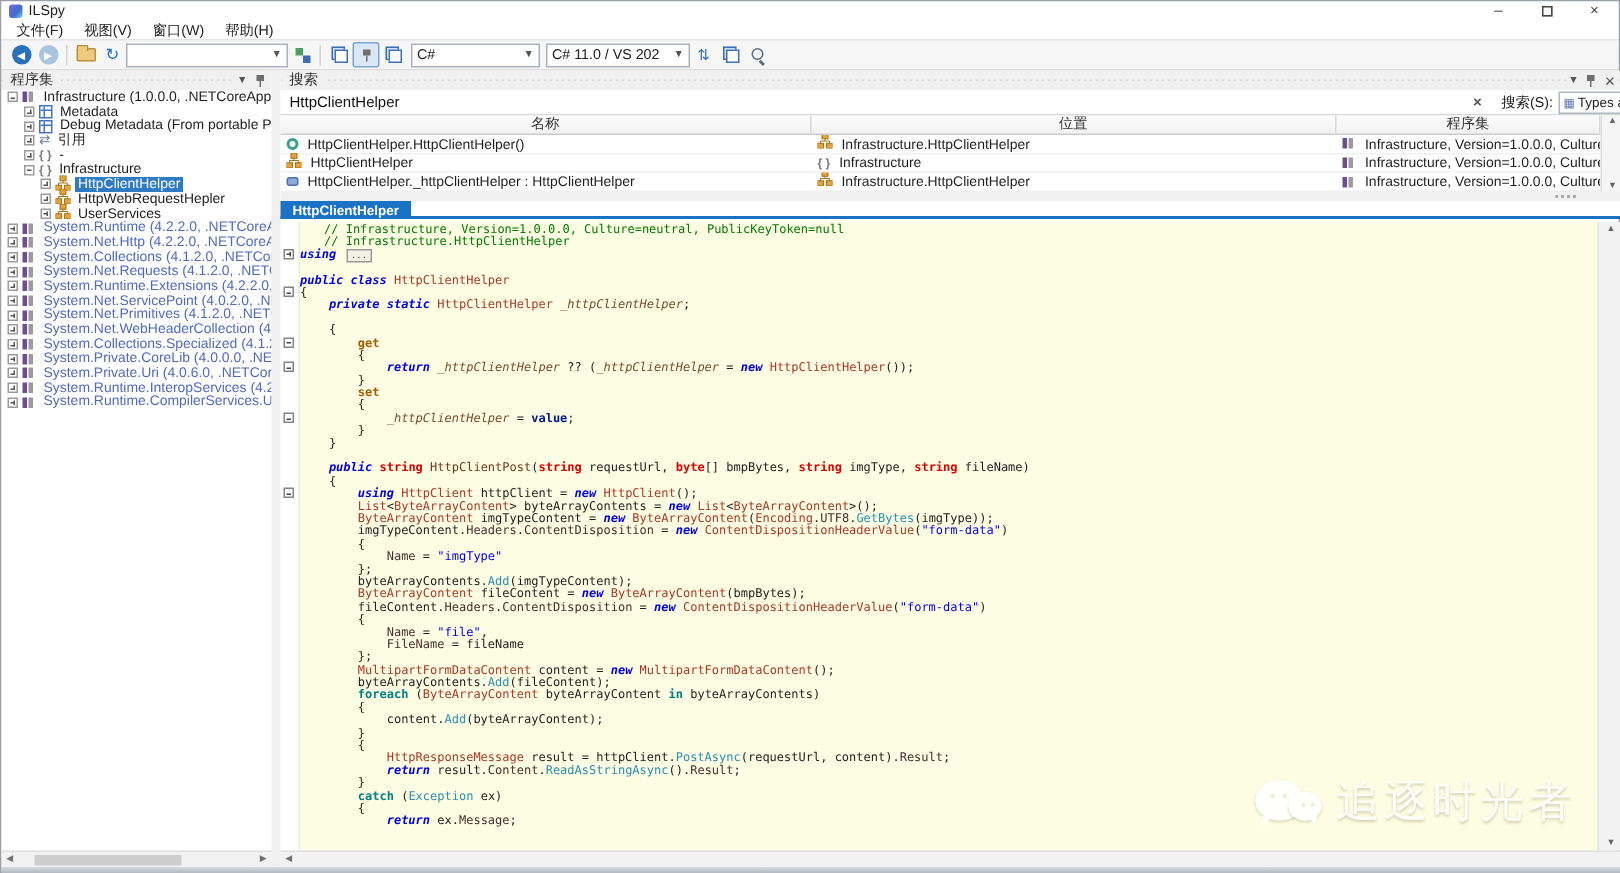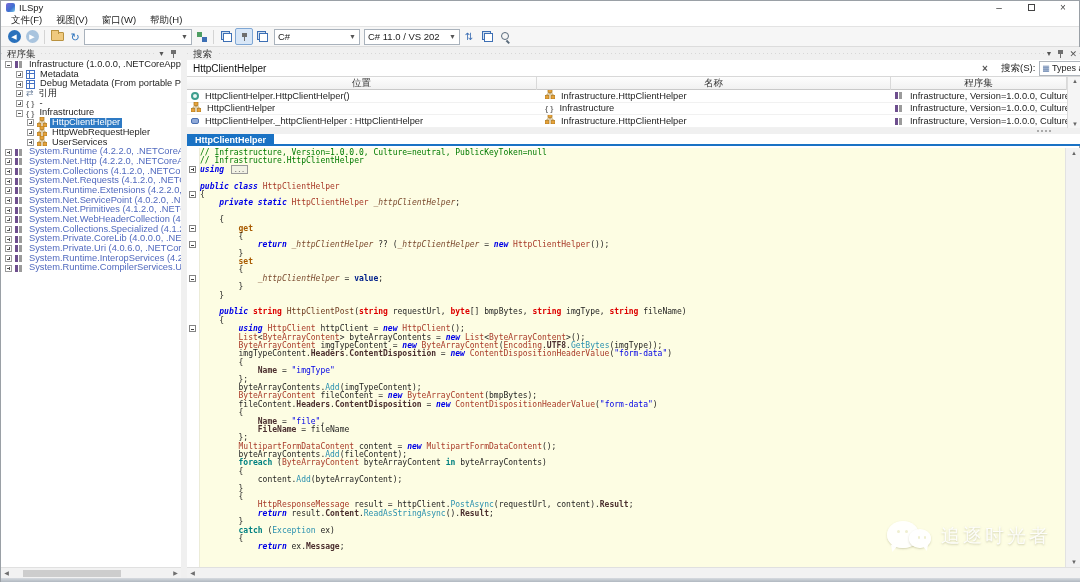--- a/index.html
+++ b/index.html
@@ -117,28 +117,28 @@
   
   .tabbar { position:absolute; left:186px; top:133px; width:894px; height:12px; background:#fff; border-bottom:2px solid #1A72C4; }
   .tab { position:absolute; left:0; top:0; height:12px; background:#1A72C4; color:#fff; font-size:9px; font-weight:bold; line-height:12px; padding:0 8px; }
   .code-area { position:absolute; left:186px; top:147px; width:878px; height:419px; background:#FDFDE3; overflow:hidden; }
   .code-gutter { position:absolute; left:0; top:0; width:13px; height:100%; background:#FFFFFF; border-right:1px solid #ECECD8; }
   .fold { position:absolute; left:2px; width:7px; height:7px; border:1px solid #848484; background:#fff; }
   .fold::before { content:""; position:absolute; left:1px; top:2.5px; width:3px; height:1px; background:#444; }
   .fold.plus::after { content:""; position:absolute; left:2.5px; top:1px; width:1px; height:3px; background:#444; }
   .code-lines { position:absolute; left:13px; top:1px; right:0; font-family:"DejaVu Sans Mono", monospace; font-size:8px; }
   .code-line { height:8.4px; line-height:8.4px; white-space:pre; }
-  .seg-c   { color:#007A00; }
+  .seg-c   { color:#007A00;margin-left:16px; }
   .seg-k   { color:#0000E6; font-weight:bold;font-style:italic; }
   .seg-vt  { color:#DD0000; font-weight:bold; }
   .seg-t   { color:#A83A28; }
   .seg-tt  { color:#2B91AF; }
   .seg-ctrl{ color:#008080; font-weight:bold; }
   .seg-m   { color:#2B91AF; }
-  .seg-p   { color:#4A2E2E; font-weight:bold; }
+  .seg-p   { color:#4A2E2E; font-weight:normal; }
   .seg-f   { color:#7A4A2E; font-style:italic;text-align:right; }
   .seg-s   { color:#0000E6; }
   .seg-pl  { color:#1E1E1E; }
   .seg-acc { color:#A85A00; font-weight:bold; }
   .seg-kw2 { color:#00208A; font-weight:bold; }
   .seg-decl{ color:#6E3A1E; }
   .seg-box { border:1px solid #9A9A9A; background:#F2F2E4; color:#555; font-size:6px; padding:0 2px; margin-left:2px; }
 
   .code-vscroll { position:absolute; left:1064px; top:147px; width:16px; height:419px; background:#F2F2F2; border-left:1px solid #E2E2E2; }
   .code-vscroll .up, .code-vscroll .down { position:absolute; left:0; width:16px; text-align:center; font-size:6px; color:#666; }
@@ -148,21 +148,21 @@
   .bottom-strip { position:absolute; left:0; top:577px; width:1080px; height:5px; background:linear-gradient(#D7DBE0,#A6AFB8); }
 
   
   .watermark { position:absolute; right:28px; bottom:26px; display:flex; align-items:center; gap:8px; pointer-events:none; }
   .wm-logo { position:relative; width:46px; height:38px; }
   .wm-b1 { position:absolute; left:0; top:4px; width:32px; height:27px; background:rgba(255,255,255,0.92); border-radius:50% 50% 48% 48%; box-shadow:0 1px 2px rgba(160,160,120,0.45); }
   .wm-b1::after { content:""; position:absolute; left:4px; bottom:-4px; width:7px; height:7px; background:rgba(255,255,255,0.92); clip-path:polygon(0 0,100% 0,20% 100%); }
   .wm-b2 { position:absolute; right:2px; top:12px; width:22px; height:19px; background:rgba(255,255,255,0.96); border-radius:50%; box-shadow:0 1px 2px rgba(160,160,120,0.45); }
   .wm-b2::after { content:""; position:absolute; right:3px; bottom:-3px; width:6px; height:6px; background:rgba(255,255,255,0.96); clip-path:polygon(0 0,100% 0,80% 100%); }
   .wm-eye { position:absolute; width:3px; height:3px; border-radius:50%; background:#EFEFD0; }
-  .wm-text { font-size:19px; color:rgba(255,255,255,0.9); letter-spacing:3px; text-shadow:0 1px 2px rgba(170,170,130,0.55); }
+  .wm-text { font-size:29px; color:rgba(255,255,255,0.9); letter-spacing:3px; text-shadow:0 1px 2px rgba(170,170,130,0.55); }
 </style>
 </head>
 <body>
 
 <div class="window">
 
   <div class="titlebar">
     <span class="app-icon"></span>
     <span class="app-title">ILSpy</span>
     <div class="win-controls">
@@ -385,22 +385,22 @@
     <span class="search-input">HttpClientHelper</span>
     <span class="clear-x">×</span>
     <span class="search-label">搜索(S):</span>
     <span class="mode-combo">
       <span class="bld">▦</span>
       <span>Types an</span>
 
     </span>
   </div>
   <div class="res-header" id="res-header">
+      <div class="res-h-cell" style="width: 354px;">名称</div>
       <div class="res-h-cell" style="width: 350px;">位置</div>
-      <div class="res-h-cell" style="width: 354px;">名称</div>
       <div class="res-h-cell" style="width: 176px;">程序集</div>
     </div>
   <div class="res-rows" id="res-rows">
       <div class="res-row">
         <div class="res-cell" style="width: 354px;">
           <span class="ticon icon-ctor"></span>
           <span>HttpClientHelper.HttpClientHelper()</span>
         </div>
         <div class="res-cell" style="width: 350px;">
           <span class="ticon"><svg class="icon-class" width="10" height="10" viewBox="0 0 10 10">

